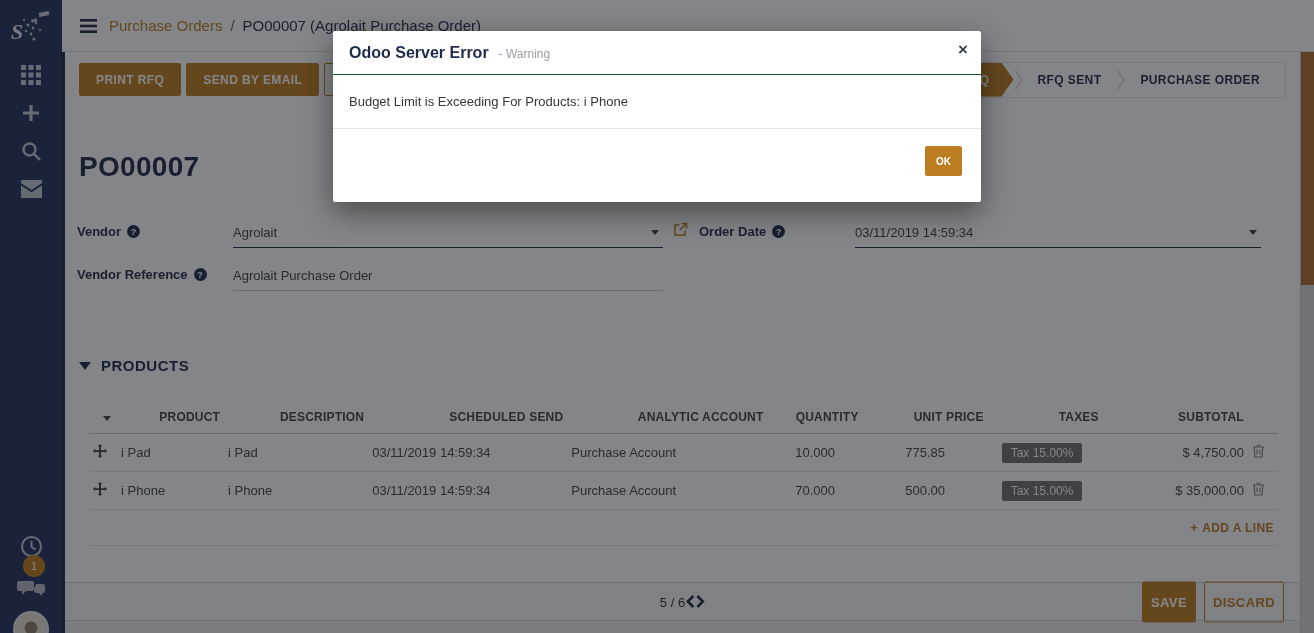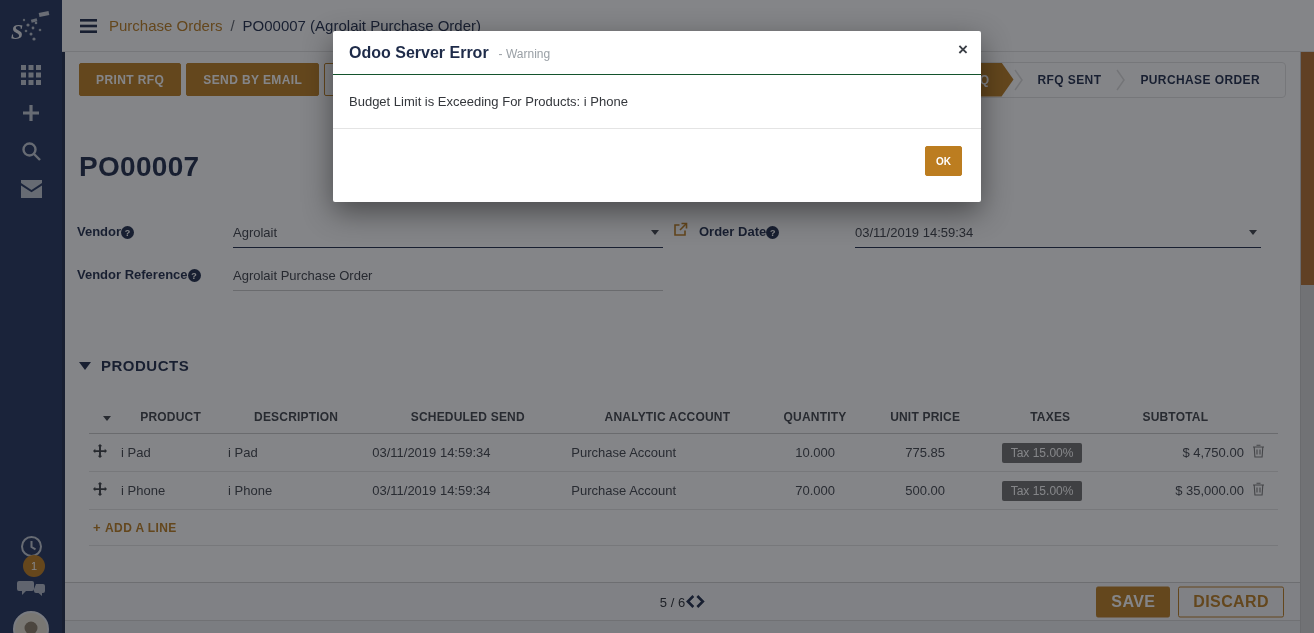--- a/index.html
+++ b/index.html
@@ -43,51 +43,51 @@
   .step.active { background:var(--accent); color:#fff; padding:0 24px; clip-path:polygon(0 50%, 12px 0, calc(100% - 12px) 0, 100% 50%, calc(100% - 12px) 100%, 12px 100%); }
   .step-sep { color:#dcdcdc; }
 
   
   .sheet { background:#fff; height:475px; padding:0 12px; overflow:hidden; }
   .po-title { margin:44px 0 16px 2px; font-size:28px; line-height:32px; font-weight:bold; color:var(--navy); letter-spacing:.3px; }
   .form-grid { display:flex; margin-top:36px; }
   .fg-left { width:586px; margin-right:36px; }
   .fg-right { width:562px; }
   .f-row { display:flex; margin-bottom:14px; align-items:flex-start; }
-  .f-label { width:156px; font-size:13px; font-weight:bold; color:var(--navy); padding-top:5px; display:flex; align-items:flex-end; }
+  .f-label { width:156px; font-size:13px; font-weight:bold; color:var(--navy); padding-top:5px; display:flex; align-items:center; gap:6px; }
   .help { width:13px; height:13px; border-radius:50%; background:var(--navy); color:#fff; font-size:9px; font-weight:bold; display:inline-flex; align-items:center; justify-content:center; flex:none; }
   .f-field { flex:1; position:relative; border-bottom:1px solid var(--navy); padding:4px 22px 6px 0; }
   .f-field.light { border-bottom:1px solid #c9c9c9; }
   .f-input { width:100%; border:none; outline:none; font-family:inherit; font-size:13px; color:#3d4149; background:transparent; }
   .caret { position:absolute; right:4px; top:11px; width:0; height:0; border-left:4px solid transparent; border-right:4px solid transparent; border-top:5px solid #3d4149; cursor:pointer; }
   .ext-link { position:absolute; right:-25px; top:3px; cursor:pointer; }
 
   .section-title { margin:52px 0 0 2px; display:flex; align-items:center; gap:10px; color:var(--navy); font-size:15px; font-weight:bold; letter-spacing:.5px; cursor:pointer; }
   .tri-down { width:0; height:0; border-left:6px solid transparent; border-right:6px solid transparent; border-top:8px solid var(--navy); }
 
   table.o-table { width:calc(100% - 22px); margin:30px 0 0 12px; border-collapse:collapse; table-layout:fixed; font-size:13px; color:#41454d; }
-  .o-table th { font-size:12px; font-weight:bold; color:#3f434a; text-align:center; padding:6px 4px 9px; border-bottom:1px solid #c9c9c9; letter-spacing:.2px; white-space:nowrap; }
+  .o-table th { font-size:12px; font-weight:bold; color:#3f434a; text-align:right; padding:6px 4px 9px; border-bottom:1px solid #c9c9c9; letter-spacing:.2px; white-space:nowrap; }
   .o-table td { padding:0 4px; height:38px; border-bottom:1px solid #e4e4e4; white-space:nowrap; overflow:hidden; }
   .num { text-align:center; }
   .th-handle { text-align:right !important; }
   .sort-tri { display:inline-block; width:0; height:0; border-left:4px solid transparent; border-right:4px solid transparent; border-top:5px solid #3f434a; margin-right:2px; }
   .drag { color:#3c3f44; cursor:grab; display:inline-flex; }
   .tax-badge { display:inline-block; background:#6f6f6f; color:#fff; font-size:12px; padding:3px 9px; border-radius:2px; margin-left:10px; }
   .sub-cell { display:flex; align-items:center; justify-content:flex-end; gap:8px; }
   .trash { cursor:pointer; display:inline-flex; }
-  .add-line { text-align:left; color:var(--accent); font-size:12px; font-weight:bold; letter-spacing:.4px; cursor:pointer; }
+  .add-line { text-align:right; color:var(--accent); font-size:12px; font-weight:bold; letter-spacing:.4px; cursor:pointer; }
   .add-line td { height:36px; }
   .plus-glyph { font-weight:bold; margin-right:4px; font-size:13px; }
 
   
   .bottom-bar { flex:0 0 39px; background:#f7f7f8; border-top:1px solid #cfcfcf; border-bottom:1px solid #d6d6d6; position:relative; }
   .pager { position:absolute; left:50%; top:50%; transform:translate(-50%,-50%); display:flex; align-items:center; gap:0; font-size:13px; color:#2a2e35; }
   .pager-btn { cursor:pointer; display:inline-flex; color:var(--navy); }
   .bar-actions { position:absolute; right:16px; top:50%; transform:translateY(-50%); display:flex; gap:8px; }
-  .btn-sm { height:31px; padding:0 14px; font-size:16px; }
+  .btn-sm { height:41px; padding:0 8px; font-size:13px; }
 
   
   .overlay { position:absolute; inset:0; background:rgba(20,22,27,.52); z-index:5; }
   .modal { position:absolute; left:333px; top:31px; width:648px; background:#fff; z-index:6; border-radius:2px; box-shadow:0 10px 30px rgba(0,0,0,.45); }
   .modal-header { padding:13px 16px 12px; border-bottom:1px solid #14532d; display:flex; align-items:baseline; position:relative; }
   .modal-title { font-size:16px; font-weight:bold; color:var(--navy); }
   .modal-sub { font-size:12px; color:#9aa0a6; margin-left:10px; }
   .modal-close { position:absolute; right:13px; top:9px; font-size:17px; font-weight:bold; color:#3b3f46; cursor:pointer; line-height:1.2; }
   .modal-body { padding:19px 16px; font-size:13px; color:#34373c; border-bottom:1px solid #e4e4e4; }
   .modal-footer { padding:17px 19px 26px; display:flex; justify-content:flex-end; }

